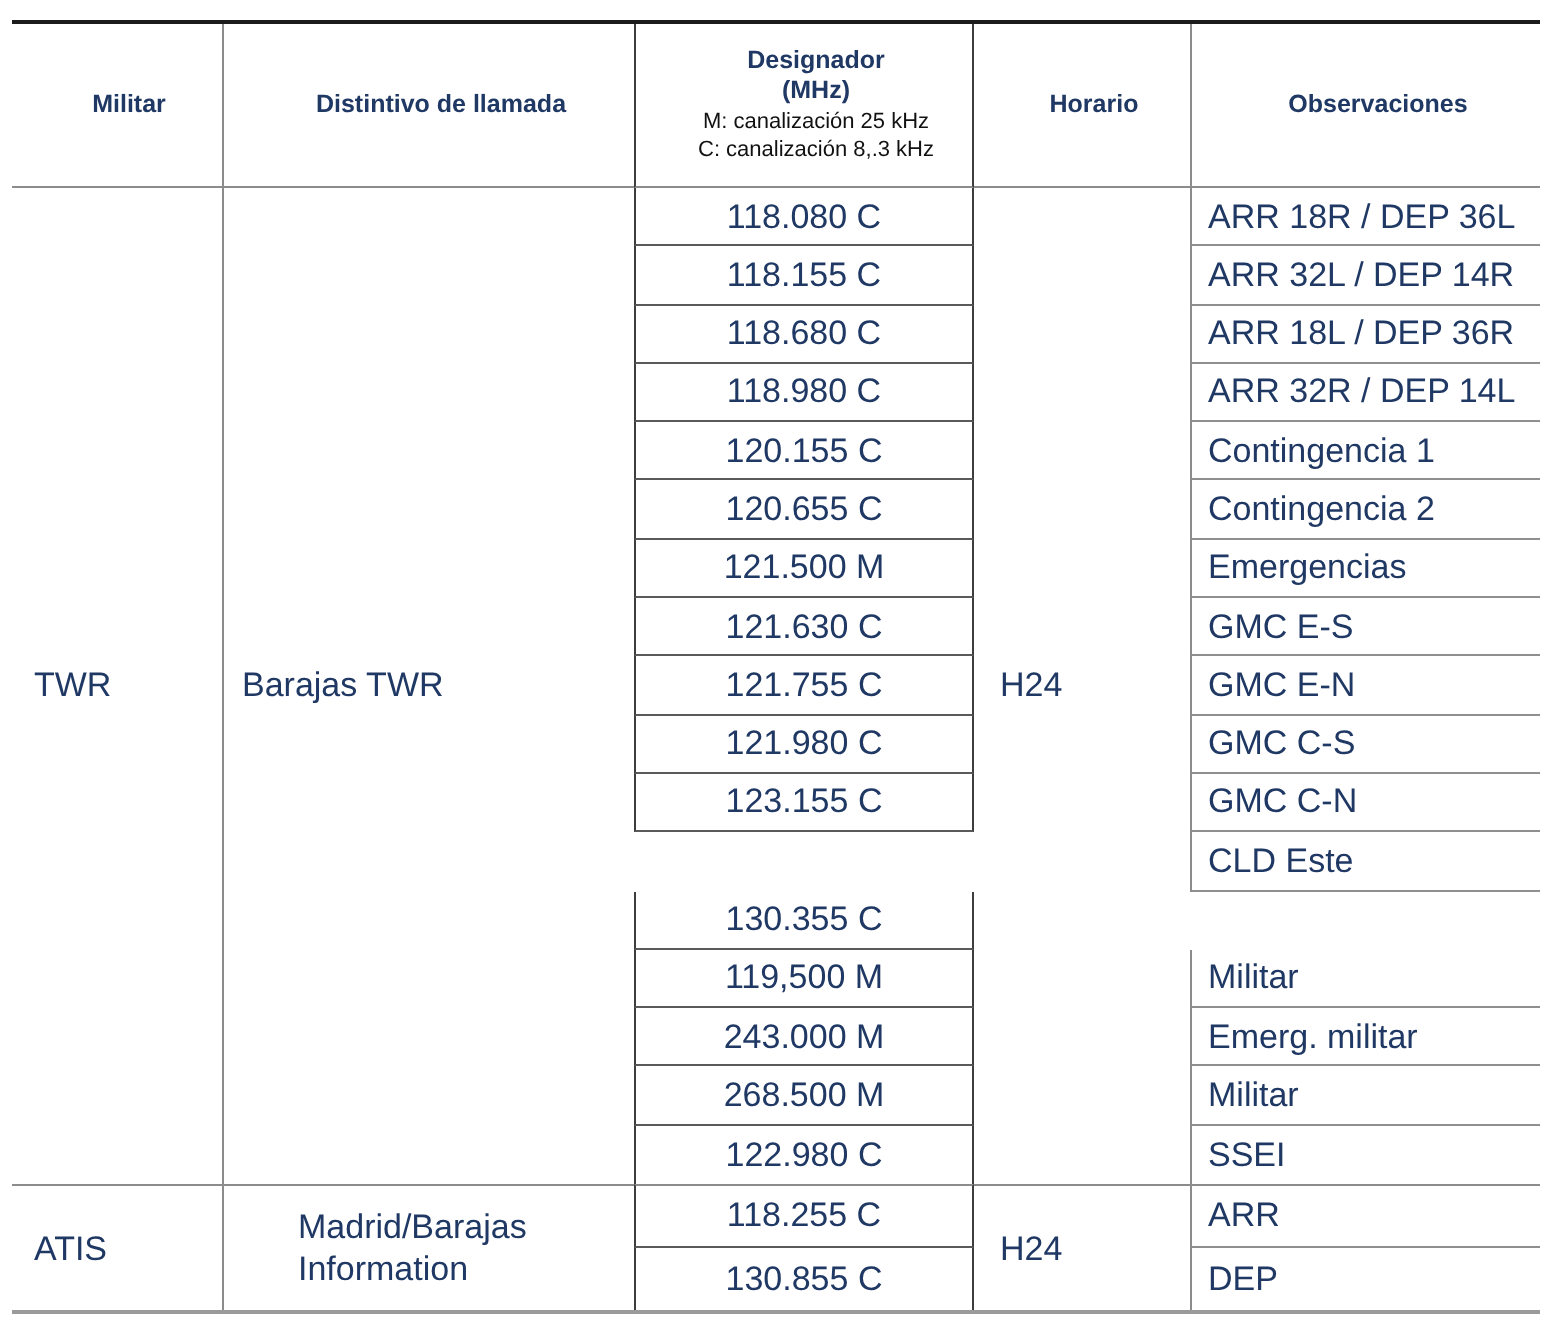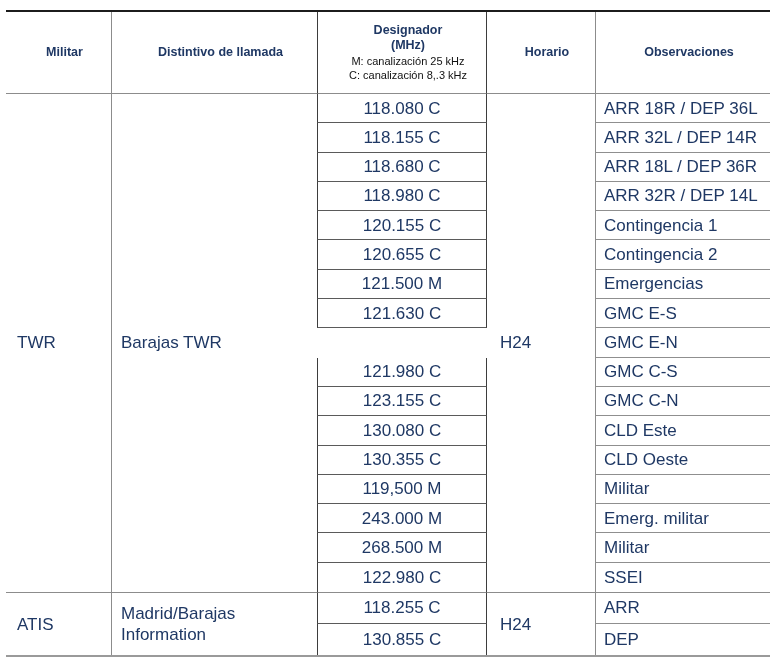--- a/index.html
+++ b/index.html
@@ -30,21 +30,21 @@
 
   .hdr { font-weight:700; font-size:12.5px; justify-content:center; padding-left:12px;
          text-align:center; border-bottom:1.5px solid #8c8c8c; }
   .hdr-multi { flex-direction:column; }
   .hdr-note { font-size:11px; color:#111111; line-height:1.3; font-weight:400; }
 
   .rule-d { border-bottom:1.3px solid #5a5a5a; }   
   .rule-o { border-bottom:1.3px solid #8f8f8f; }   
   .sec-top { border-top:1.5px solid #8c8c8c; }     
 
-  .wrap2 { white-space:normal; max-width:122px; }
+  .wrap2 { white-space:normal; max-width:122px;margin-left:28px; }
 </style>
 </head>
 <body>
 
 <div id="stage">
   <div id="freq-table">
 
     <div class="cell c1 hdr">Militar</div>
     <div class="cell c2 hdr">Distintivo de llamada</div>
     <div class="cell c3 hdr hdr-multi">
@@ -61,42 +61,41 @@
     <div class="cell c4" style="grid-row:2 / span 17">H24</div>
 
     <div class="cell c3 rule-d" style="grid-row:2">118.080 C</div>
     <div class="cell c3 rule-d" style="grid-row:3">118.155 C</div>
     <div class="cell c3 rule-d" style="grid-row:4">118.680 C</div>
     <div class="cell c3 rule-d" style="grid-row:5">118.980 C</div>
     <div class="cell c3 rule-d" style="grid-row:6">120.155 C</div>
     <div class="cell c3 rule-d" style="grid-row:7">120.655 C</div>
     <div class="cell c3 rule-d" style="grid-row:8">121.500 M</div>
     <div class="cell c3 rule-d" style="grid-row:9">121.630 C</div>
+    <div class="cell c3 rule-d" style="grid-row:10">121.755 C</div>
     <div class="cell c3 rule-d" style="grid-row:11">121.980 C</div>
     <div class="cell c3 rule-d" style="grid-row:12">123.155 C</div>
-    <div class="cell c3 rule-d" style="grid-row:13">130.080 C</div>
     <div class="cell c3 rule-d" style="grid-row:14">130.355 C</div>
     <div class="cell c3 rule-d" style="grid-row:15">119,500 M</div>
     <div class="cell c3 rule-d" style="grid-row:16">243.000 M</div>
     <div class="cell c3 rule-d" style="grid-row:17">268.500 M</div>
     <div class="cell c3" style="grid-row:18">122.980 C</div>
 
     <div class="cell c5 rule-o" style="grid-row:2">ARR 18R / DEP 36L</div>
     <div class="cell c5 rule-o" style="grid-row:3">ARR 32L / DEP 14R</div>
     <div class="cell c5 rule-o" style="grid-row:4">ARR 18L / DEP 36R</div>
     <div class="cell c5 rule-o" style="grid-row:5">ARR 32R / DEP 14L</div>
     <div class="cell c5 rule-o" style="grid-row:6">Contingencia 1</div>
     <div class="cell c5 rule-o" style="grid-row:7">Contingencia 2</div>
     <div class="cell c5 rule-o" style="grid-row:8">Emergencias</div>
     <div class="cell c5 rule-o" style="grid-row:9">GMC E-S</div>
     <div class="cell c5 rule-o" style="grid-row:10">GMC E-N</div>
     <div class="cell c5 rule-o" style="grid-row:11">GMC C-S</div>
     <div class="cell c5 rule-o" style="grid-row:12">GMC C-N</div>
     <div class="cell c5 rule-o" style="grid-row:13">CLD Este</div>
-    <div class="cell c5 rule-o" style="grid-row:14">CLD Oeste</div>
     <div class="cell c5 rule-o" style="grid-row:15">Militar</div>
     <div class="cell c5 rule-o" style="grid-row:16">Emerg. militar</div>
     <div class="cell c5 rule-o" style="grid-row:17">Militar</div>
     <div class="cell c5" style="grid-row:18">SSEI</div>
 
     <div class="cell c1 sec-top" style="grid-row:19 / span 2">ATIS</div>
     <div class="cell c2 sec-top" style="grid-row:19 / span 2">
       <span class="wrap2">Madrid/Barajas Information</span>
     </div>
     <div class="cell c4 sec-top" style="grid-row:19 / span 2">H24</div>

